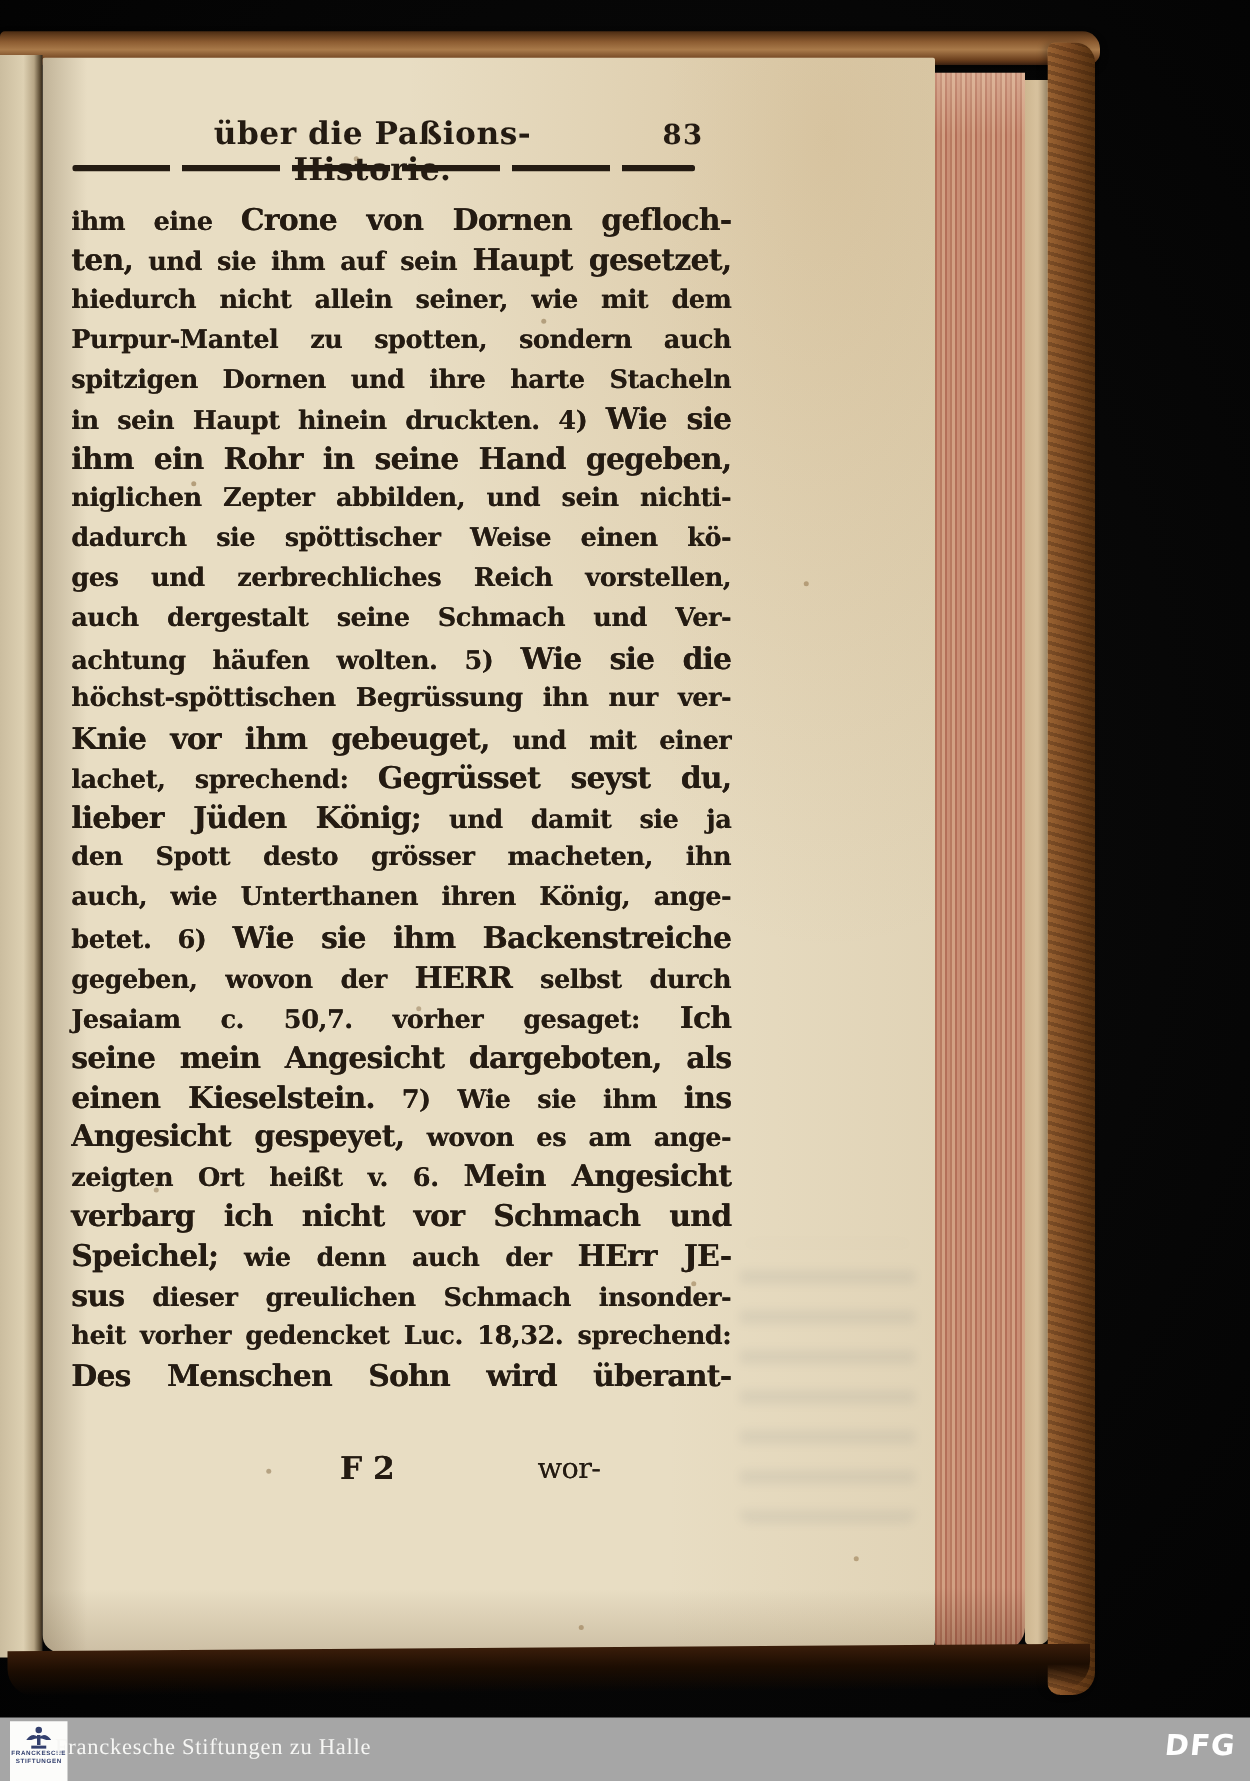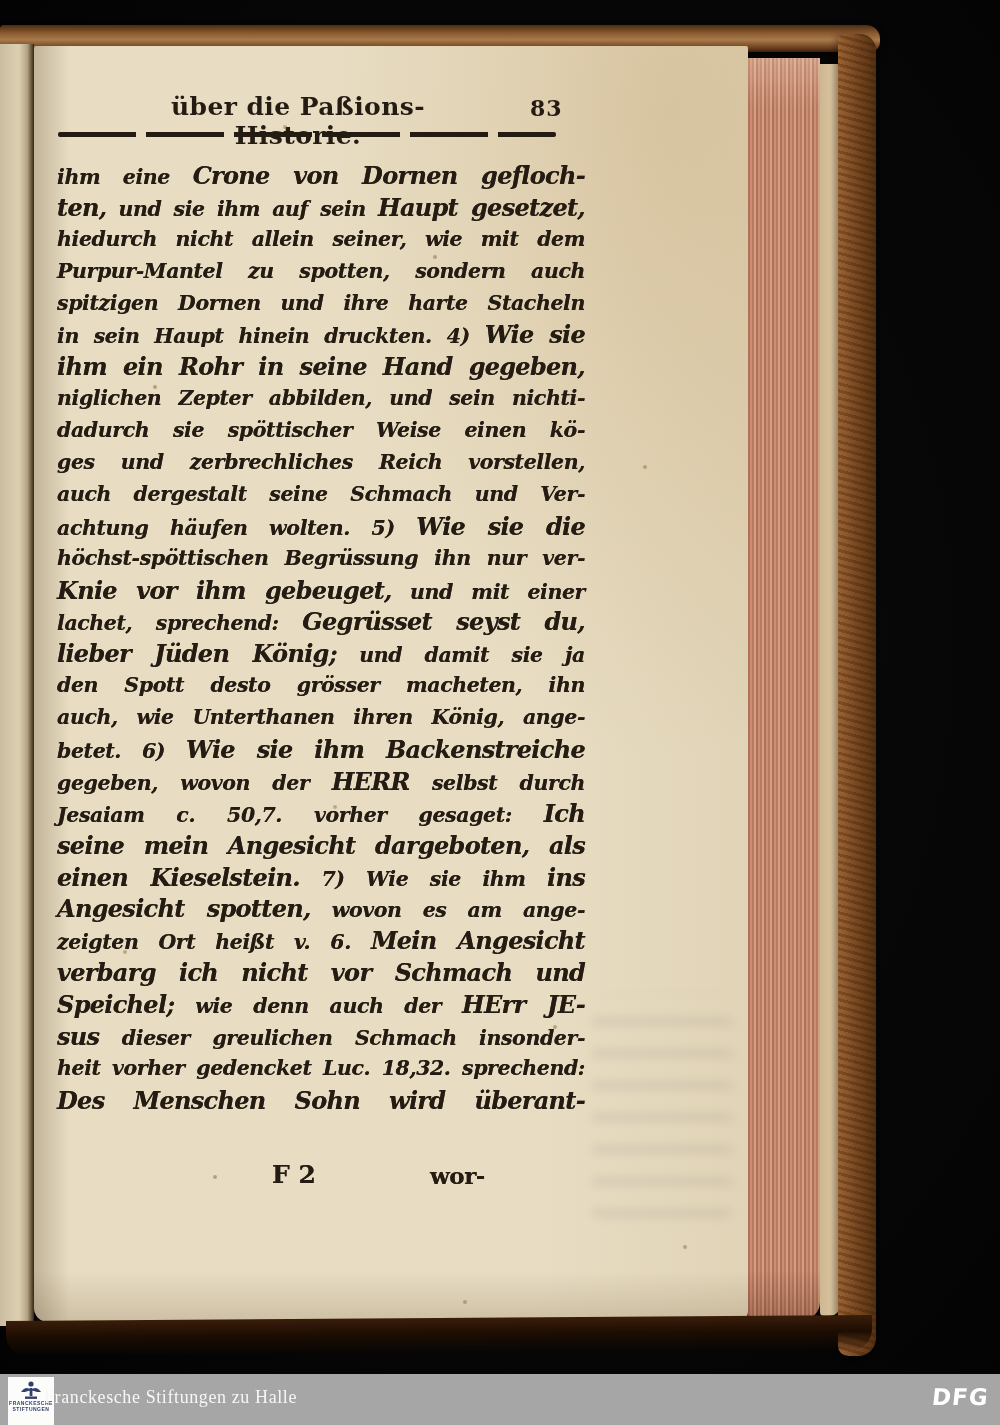--- a/index.html
+++ b/index.html
@@ -73,30 +73,29 @@
   }
   .lines{
     position:absolute;left:23px;top:114px;width:528px;color:#241b12;
   }
   .line{
     height:31.9px;line-height:31.9px;font-size:20.5px;font-weight:bold;
     letter-spacing:-0.4px;word-spacing:-0.5px;
     text-align:justify;text-align-last:justify;
     white-space:nowrap;overflow:visible;
     text-shadow:0 0 .5px rgba(36,27,18,.8);
-    font-style:italic;
   }
   .line .em{font-size:24px;letter-spacing:-0.7px;}
   .sig-row{position:absolute;left:0;top:1114px;width:600px;height:34px;color:#241b12;}
   .sig-mark{
     position:absolute;left:238px;top:0;font-size:25px;font-weight:bold;
     text-shadow:0 0 .5px rgba(36,27,18,.8);
   }
   .catchword{
-    position:absolute;left:396px;top:2px;font-size:23px;font-weight:bold;
+    position:absolute;left:396px;top:2px;font-size:23px;font-weight:normal;
     letter-spacing:-0.5px;text-shadow:0 0 .5px rgba(36,27,18,.8);
   }
   .bleedthrough{
     position:absolute;left:558px;top:948px;width:140px;height:225px;
     background:repeating-linear-gradient(0deg, rgba(85,95,105,.55) 0 11px, rgba(0,0,0,0) 11px 32px);
     filter:blur(4px);opacity:.16;border-radius:8px;
   }
   .specks{
     position:absolute;left:0;top:0;width:2px;height:2px;border-radius:50%;
     background:rgba(139,107,63,.0);
@@ -162,21 +161,21 @@
         <div class="line"><span class="em">Knie vor ihm gebeuget,</span><span> und mit einer</span></div>
         <div class="line"><span>lachet, sprechend: </span><span class="em">Gegrüsset seyst du,</span></div>
         <div class="line"><span class="em">lieber Jüden König;</span><span> und damit sie ja</span></div>
         <div class="line"><span>den Spott desto grösser macheten, ihn</span></div>
         <div class="line"><span>auch, wie Unterthanen ihren König, ange-</span></div>
         <div class="line"><span>betet.  6) </span><span class="em">Wie sie ihm Backenstreiche</span></div>
         <div class="line"><span>gegeben, wovon der </span><span class="em">HERR</span><span> selbst durch</span></div>
         <div class="line"><span>Jesaiam c. 50,7. vorher gesaget: </span><span class="em">Ich</span></div>
         <div class="line"><span class="em">seine mein Angesicht dargeboten, als</span></div>
         <div class="line"><span class="em">einen Kieselstein.</span><span> 7) Wie sie ihm </span><span class="em">ins</span></div>
-        <div class="line"><span class="em">Angesicht spotten,</span><span> wovon es am ange-</span></div>
+        <div class="line"><span class="em">Angesicht gespeyet,</span><span> wovon es am ange-</span></div>
         <div class="line"><span>zeigten Ort heißt v. 6. </span><span class="em">Mein Angesicht</span></div>
         <div class="line"><span class="em">verbarg ich nicht vor Schmach und</span></div>
         <div class="line"><span class="em">Speichel;</span><span> wie denn auch der </span><span class="em">HErr JE-</span></div>
         <div class="line"><span class="em">sus</span><span> dieser greulichen Schmach insonder-</span></div>
         <div class="line"><span>heit vorher gedencket Luc. 18,32. sprechend:</span></div>
         <div class="line"><span class="em">Des Menschen Sohn wird überant-</span></div>
       </div>
 
     <div class="sig-row">
       <span class="sig-mark">F 2</span>

